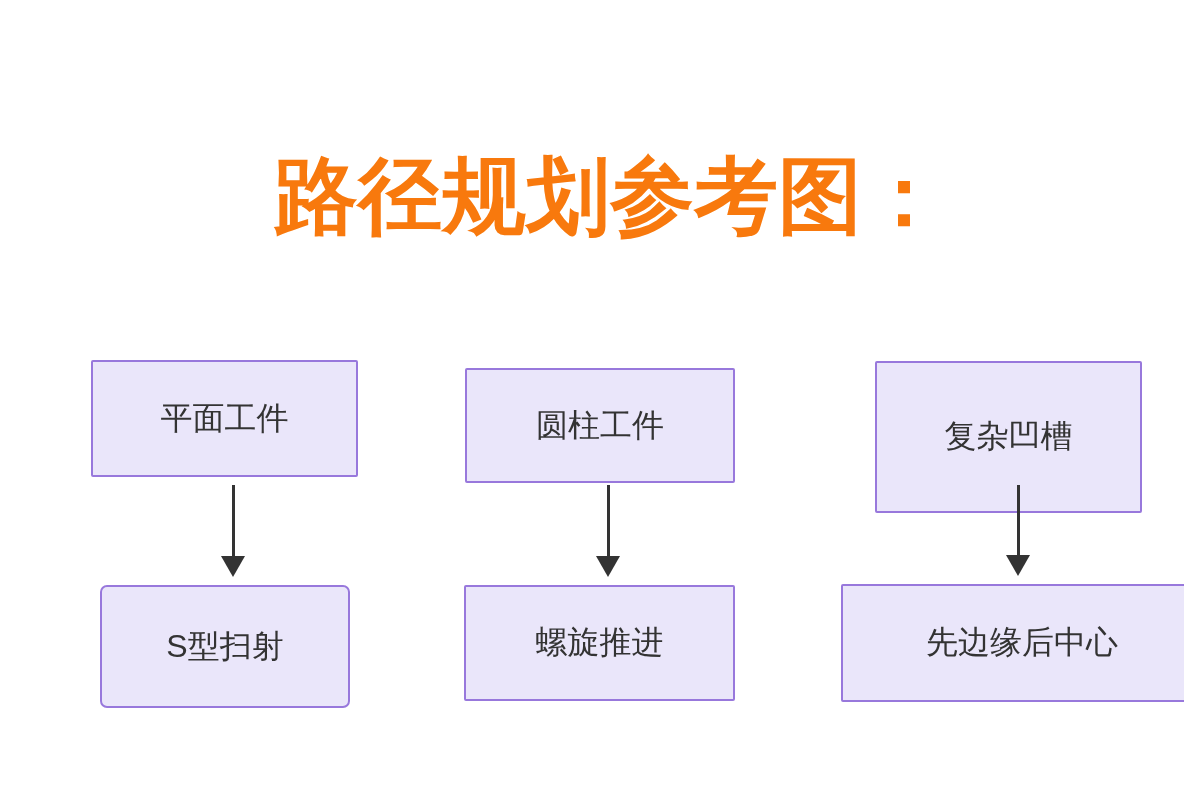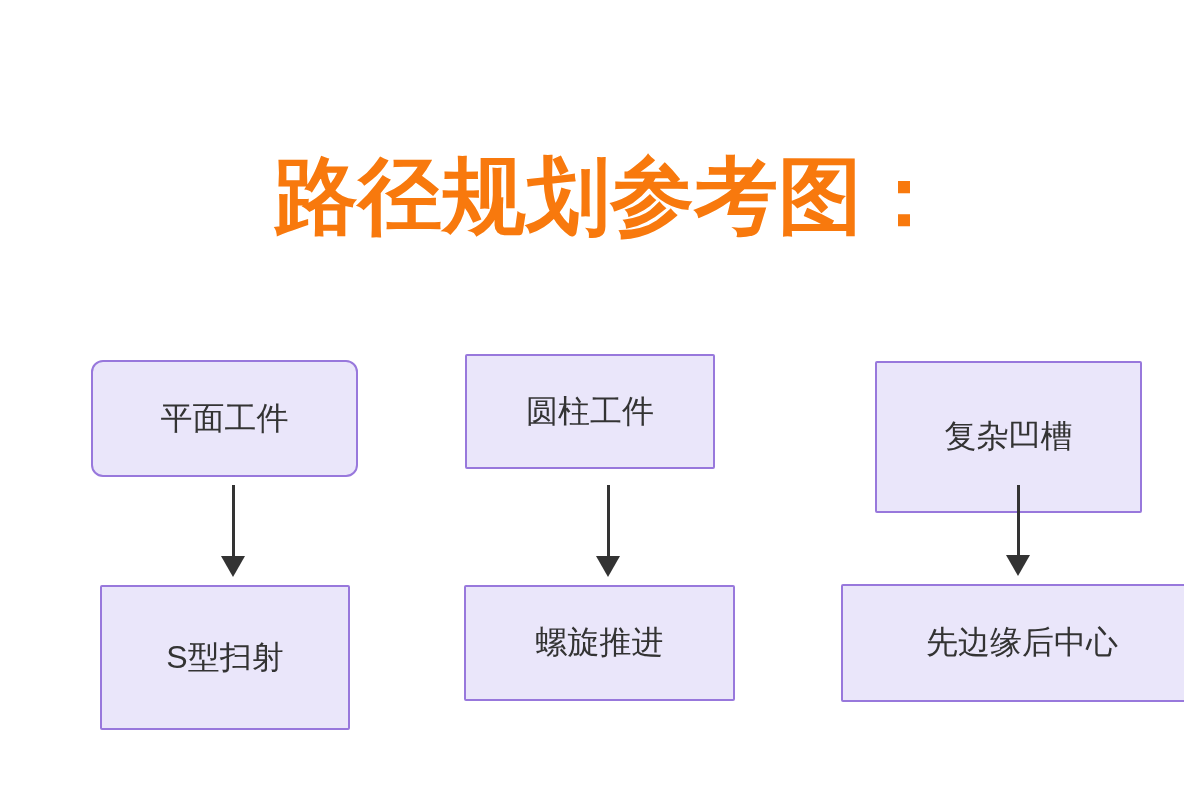--- a/index.html
+++ b/index.html
@@ -38,23 +38,23 @@
     background: var(--box-fill);
     border: 2px solid var(--box-border);
     border-radius: 2px;
     display: flex;
     align-items: center;
     justify-content: center;
     font-size: 32px;
     color: var(--box-text);
     white-space: nowrap;
   }
-  #node-c1-top    { left: 59px;  top: 328px; width: 267px; height: 117px; border-radius: 12px; }
-  #node-c1-bottom { left: 68px;  top: 553px; width: 250px; height: 145px; }
-  #node-c2-top    { left: 433px; top: 322px; width: 250px; height: 115px; }
+  #node-c1-top    { left: 59px;  top: 328px; width: 267px; height: 117px; }
+  #node-c1-bottom { left: 68px;  top: 553px; width: 250px; height: 123px; border-radius: 7px; }
+  #node-c2-top    { left: 433px; top: 336px; width: 270px; height: 115px; }
   #node-c2-bottom { left: 432px; top: 553px; width: 271px; height: 116px; }
   #node-c3-top    { left: 843px; top: 329px; width: 267px; height: 152px; }
   #node-c3-bottom { left: 809px; top: 552px; width: 362px; height: 118px; }
   .arrow { position: absolute; width: 24px; }
   #arrow-c1 { left: 181px; top: 445px; height: 108px; }
   #arrow-c2 { left: 556px; top: 445px; height: 108px; }
   #arrow-c3 { left: 966px; top: 445px; height: 107px; }
   .arrow .shaft {
     position: absolute;
     left: 10.5px;

